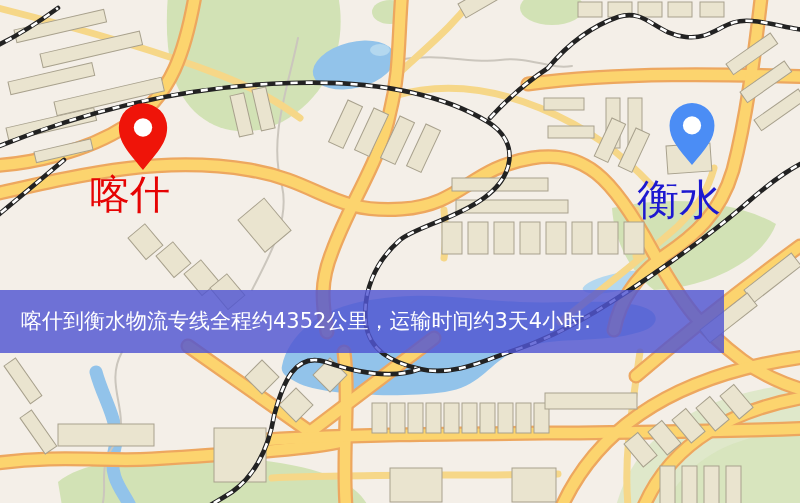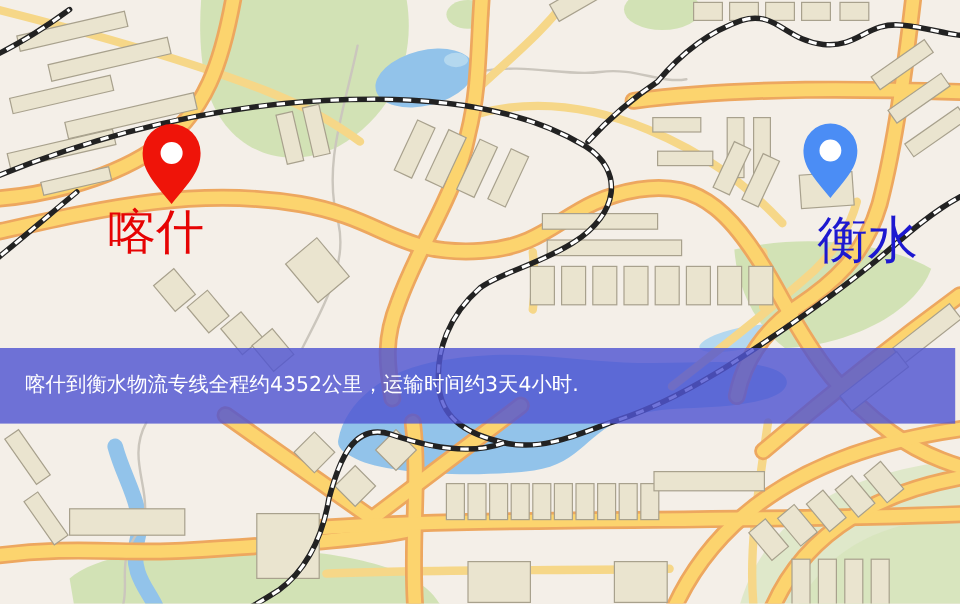--- a/index.html
+++ b/index.html
@@ -21,27 +21,27 @@
   .road-minor{fill:none;stroke:#f6d788;stroke-width:7;stroke-linecap:round;}
   .road-casing{fill:none;stroke:#eda75f;stroke-width:15;stroke-linecap:round;stroke-linejoin:round;}
   .road-fill{fill:none;stroke:#fcd46e;stroke-width:10.5;stroke-linecap:round;stroke-linejoin:round;}
   .bld{fill:#eae4cf;stroke:#a8a18d;stroke-width:1;}
   .rail-base{fill:none;stroke:#222;stroke-width:4.6;stroke-linecap:round;}
   .rail-tie{fill:none;stroke:#fff;stroke-width:2.6;stroke-dasharray:7 8;}
 
   
   .city-label{position:absolute;font-weight:normal;line-height:1;white-space:nowrap;}
   .label-origin{left:90px;top:174px;font-size:40px;color:#e60303;}
-  .label-dest{left:637px;top:179px;font-size:42px;color:#1d18d0;margin-left:44px;}
+  .label-dest{left:637px;top:179px;font-size:42px;color:#1d18d0;}
 
   
   .route-banner{
-    position:absolute;left:0;top:290px;width:796px;height:63px;
+    position:absolute;left:0;top:290px;width:724px;height:63px;
     background:rgba(80,86,210,0.82);
-    color:#ffffff;font-size:17px;line-height:63px;
+    color:#ffffff;font-size:21px;line-height:63px;
     padding-left:21px;box-sizing:border-box;white-space:nowrap;
   }
 </style>
 </head>
 <body>
 
 <div class="map-stage">
 <svg width="800" height="503" viewBox="0 0 800 503">
 
   <g>

